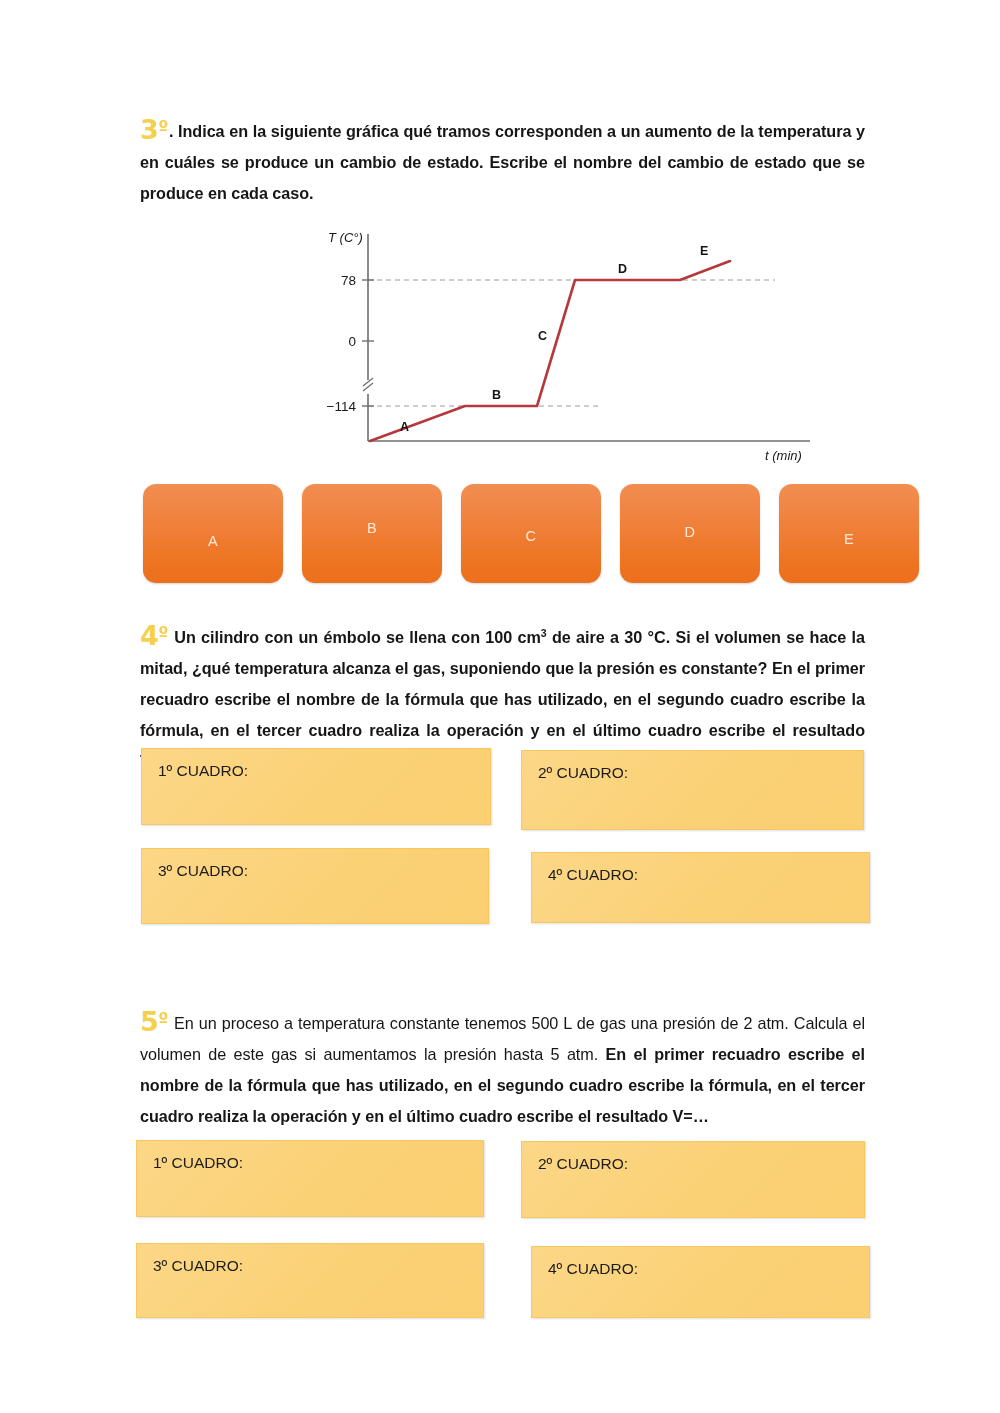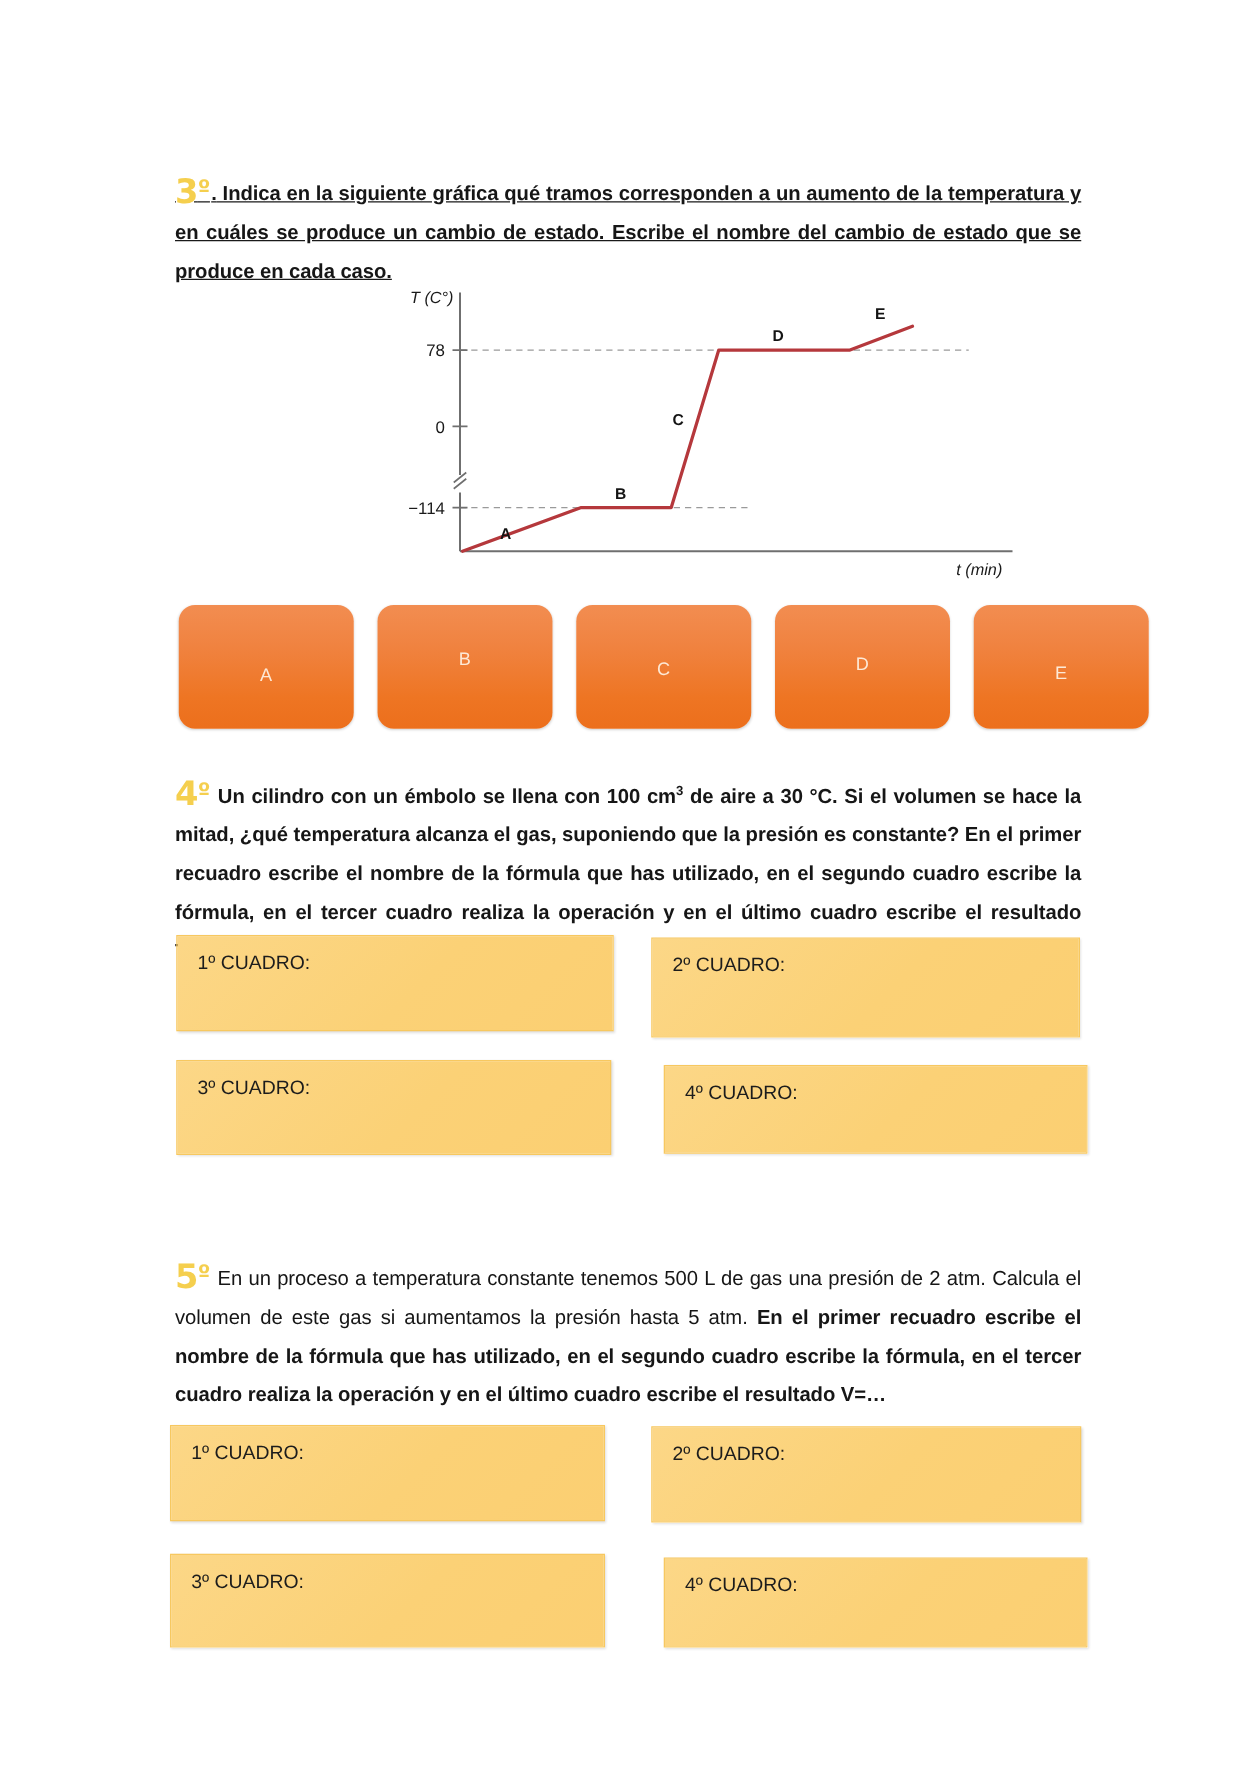--- a/index.html
+++ b/index.html
@@ -50,21 +50,21 @@
     color: #161616;
     letter-spacing: -0.05px;
   }
   .qtext.normal { font-weight: normal; }
   .qtext .b { font-weight: bold; }
   .qtext sup {
     font-size: 10.5px;
     vertical-align: 6px;
   }
 
-  #q3 { top: 140px; text-decoration: underline; }
+  #q3 { top: 116px; }
   #q4 { top: 618px; }
   #q5 { top: 1008px; }
 
   
   .chart-wrap {
     position: absolute;
     left: 310px;
     top: 228px;
     width: 520px;
     height: 242px;

